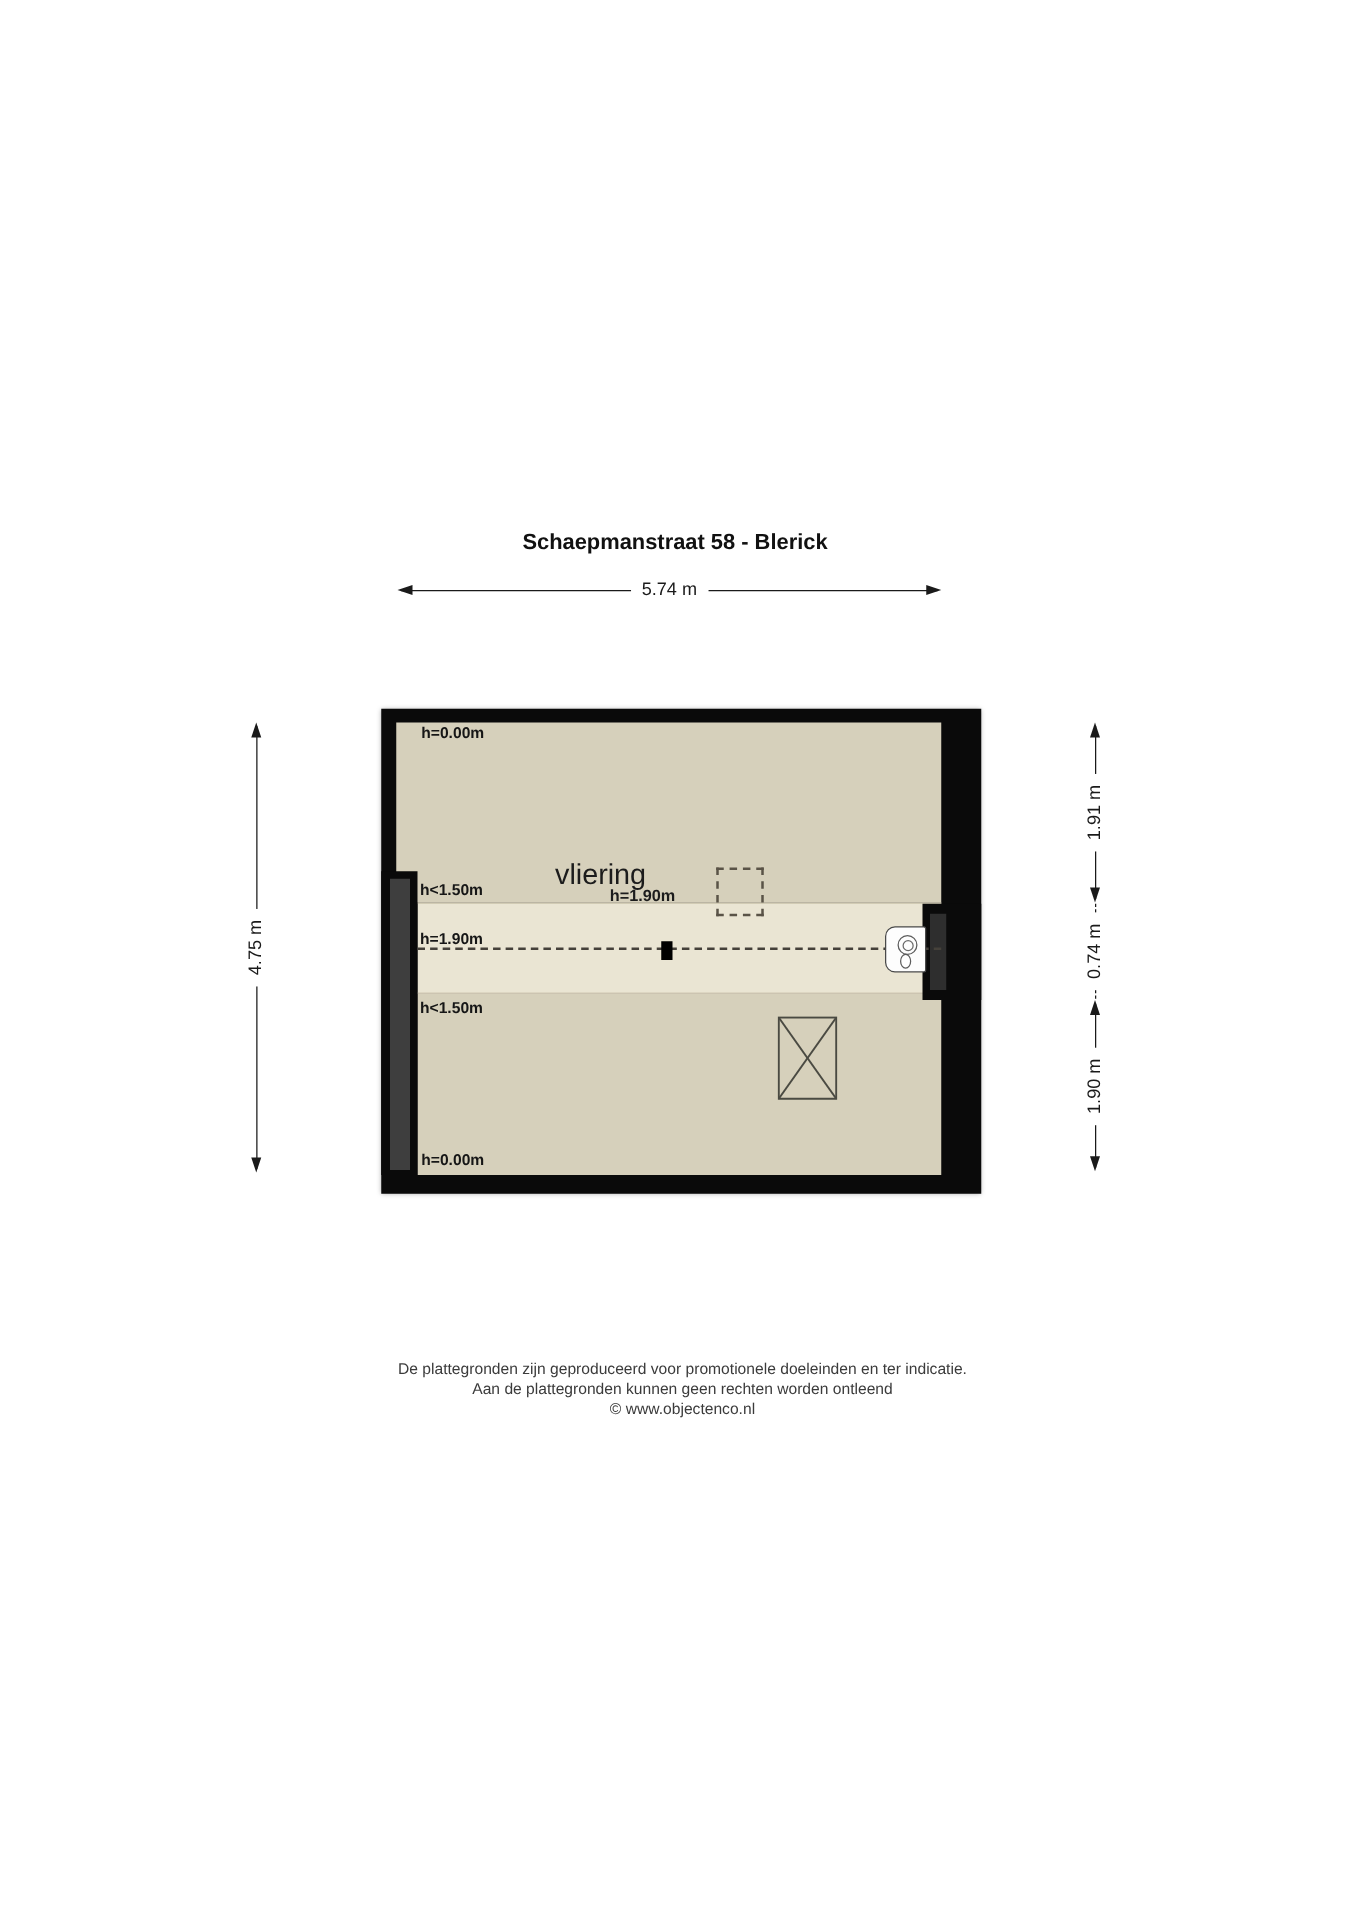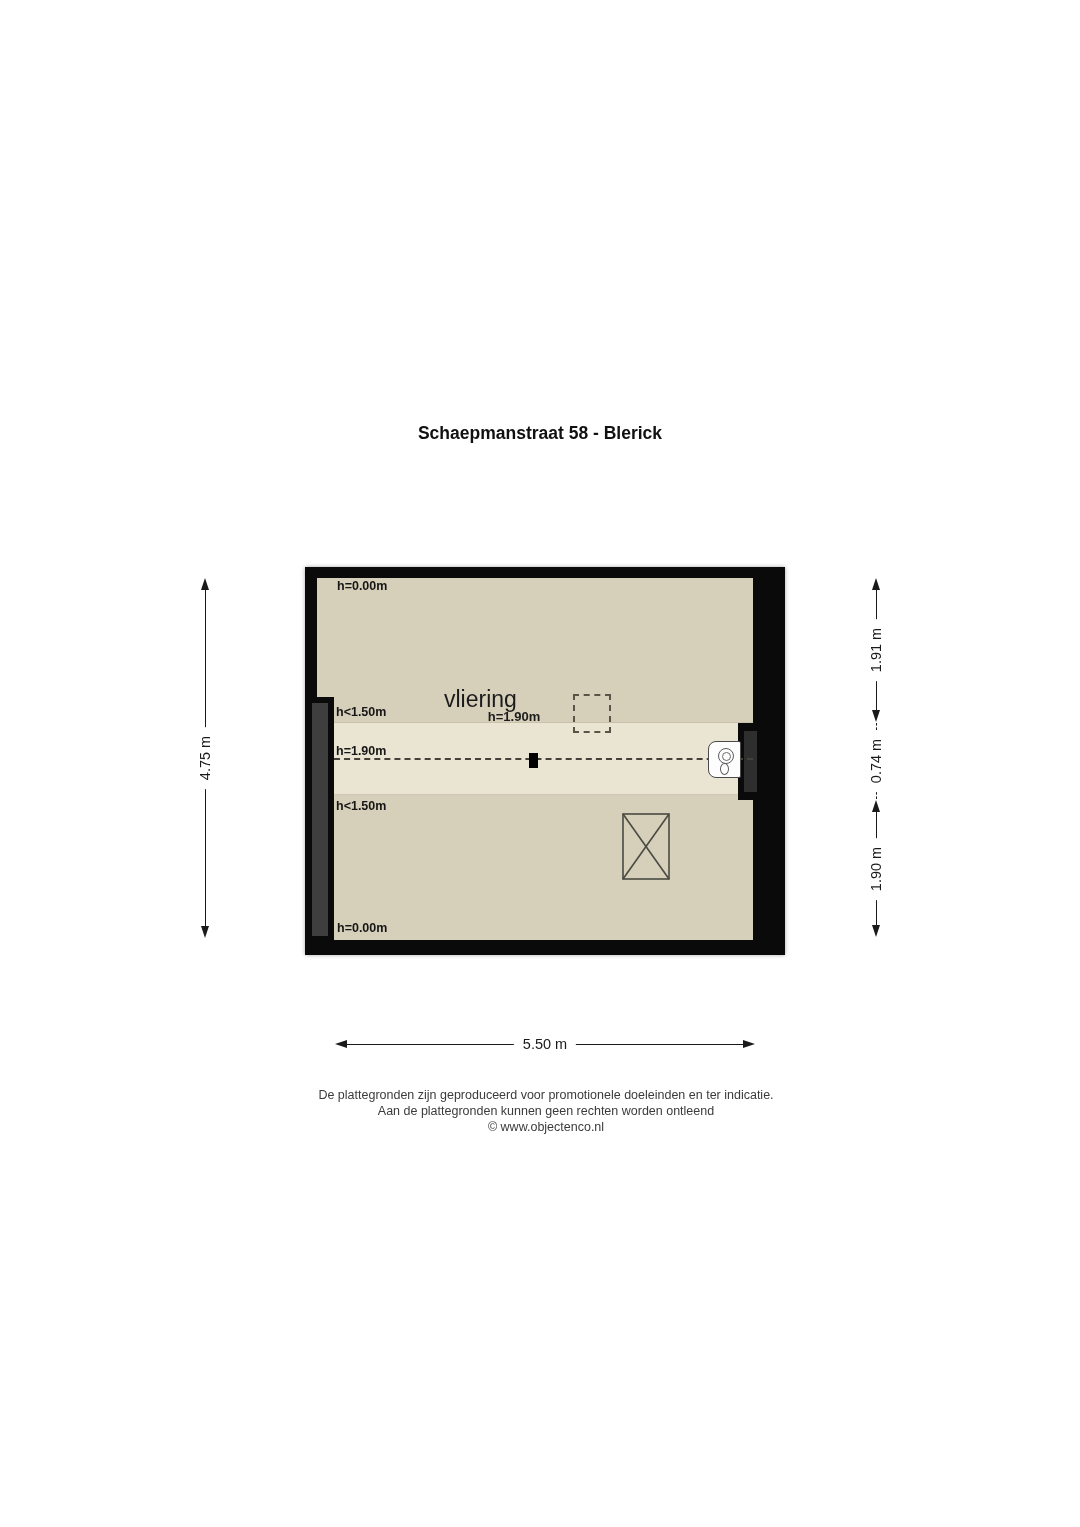--- a/index.html
+++ b/index.html
@@ -68,20 +68,26 @@
 </style>
 </head>
 <body>
 
 <div class="page">
 
   <div class="title">
     <div>Schaepmanstraat 58 - Blerick</div>
   </div>
 
+  <div class="dim dim-h" style="left:318px; top:464px; width:435px;">
+    <span class="line"></span>
+    <span class="ah-l"></span>
+    <span class="ah-r"></span>
+    <span class="lbl">5.74 m</span>
+  </div>
 
   <div class="dim dim-v" style="left:197px; top:578px; height:360px;">
     <span class="line"></span>
     <span class="ah-t"></span>
     <span class="ah-b"></span>
     <span class="lbl">4.75 m</span>
   </div>
 
   <div class="dim dim-v" style="left:868px; top:578px; height:144px;">
     <span class="line"></span>
@@ -94,26 +100,20 @@
     <span class="tick-b"></span>
     <span class="lbl">0.74 m</span>
   </div>
   <div class="dim dim-v" style="left:868px; top:800px; height:137px;">
     <span class="line"></span>
     <span class="ah-t"></span>
     <span class="ah-b"></span>
     <span class="lbl">1.90 m</span>
   </div>
 
-  <div class="dim dim-h" style="left:335px; top:1036px; width:420px;">
-    <span class="line"></span>
-    <span class="ah-l"></span>
-    <span class="ah-r"></span>
-    <span class="lbl">5.50 m</span>
-  </div>
 
   <div class="plan">
     <div class="wall-base"></div>
     <div class="floor-upper"></div>
     <div class="floor-light"></div>
     <div class="floor-lower"></div>
     <div class="knee-wall"></div>
     <div class="knee-wall-gray"></div>
     <div class="chimney"></div>
     <div class="chimney-gray"></div>

